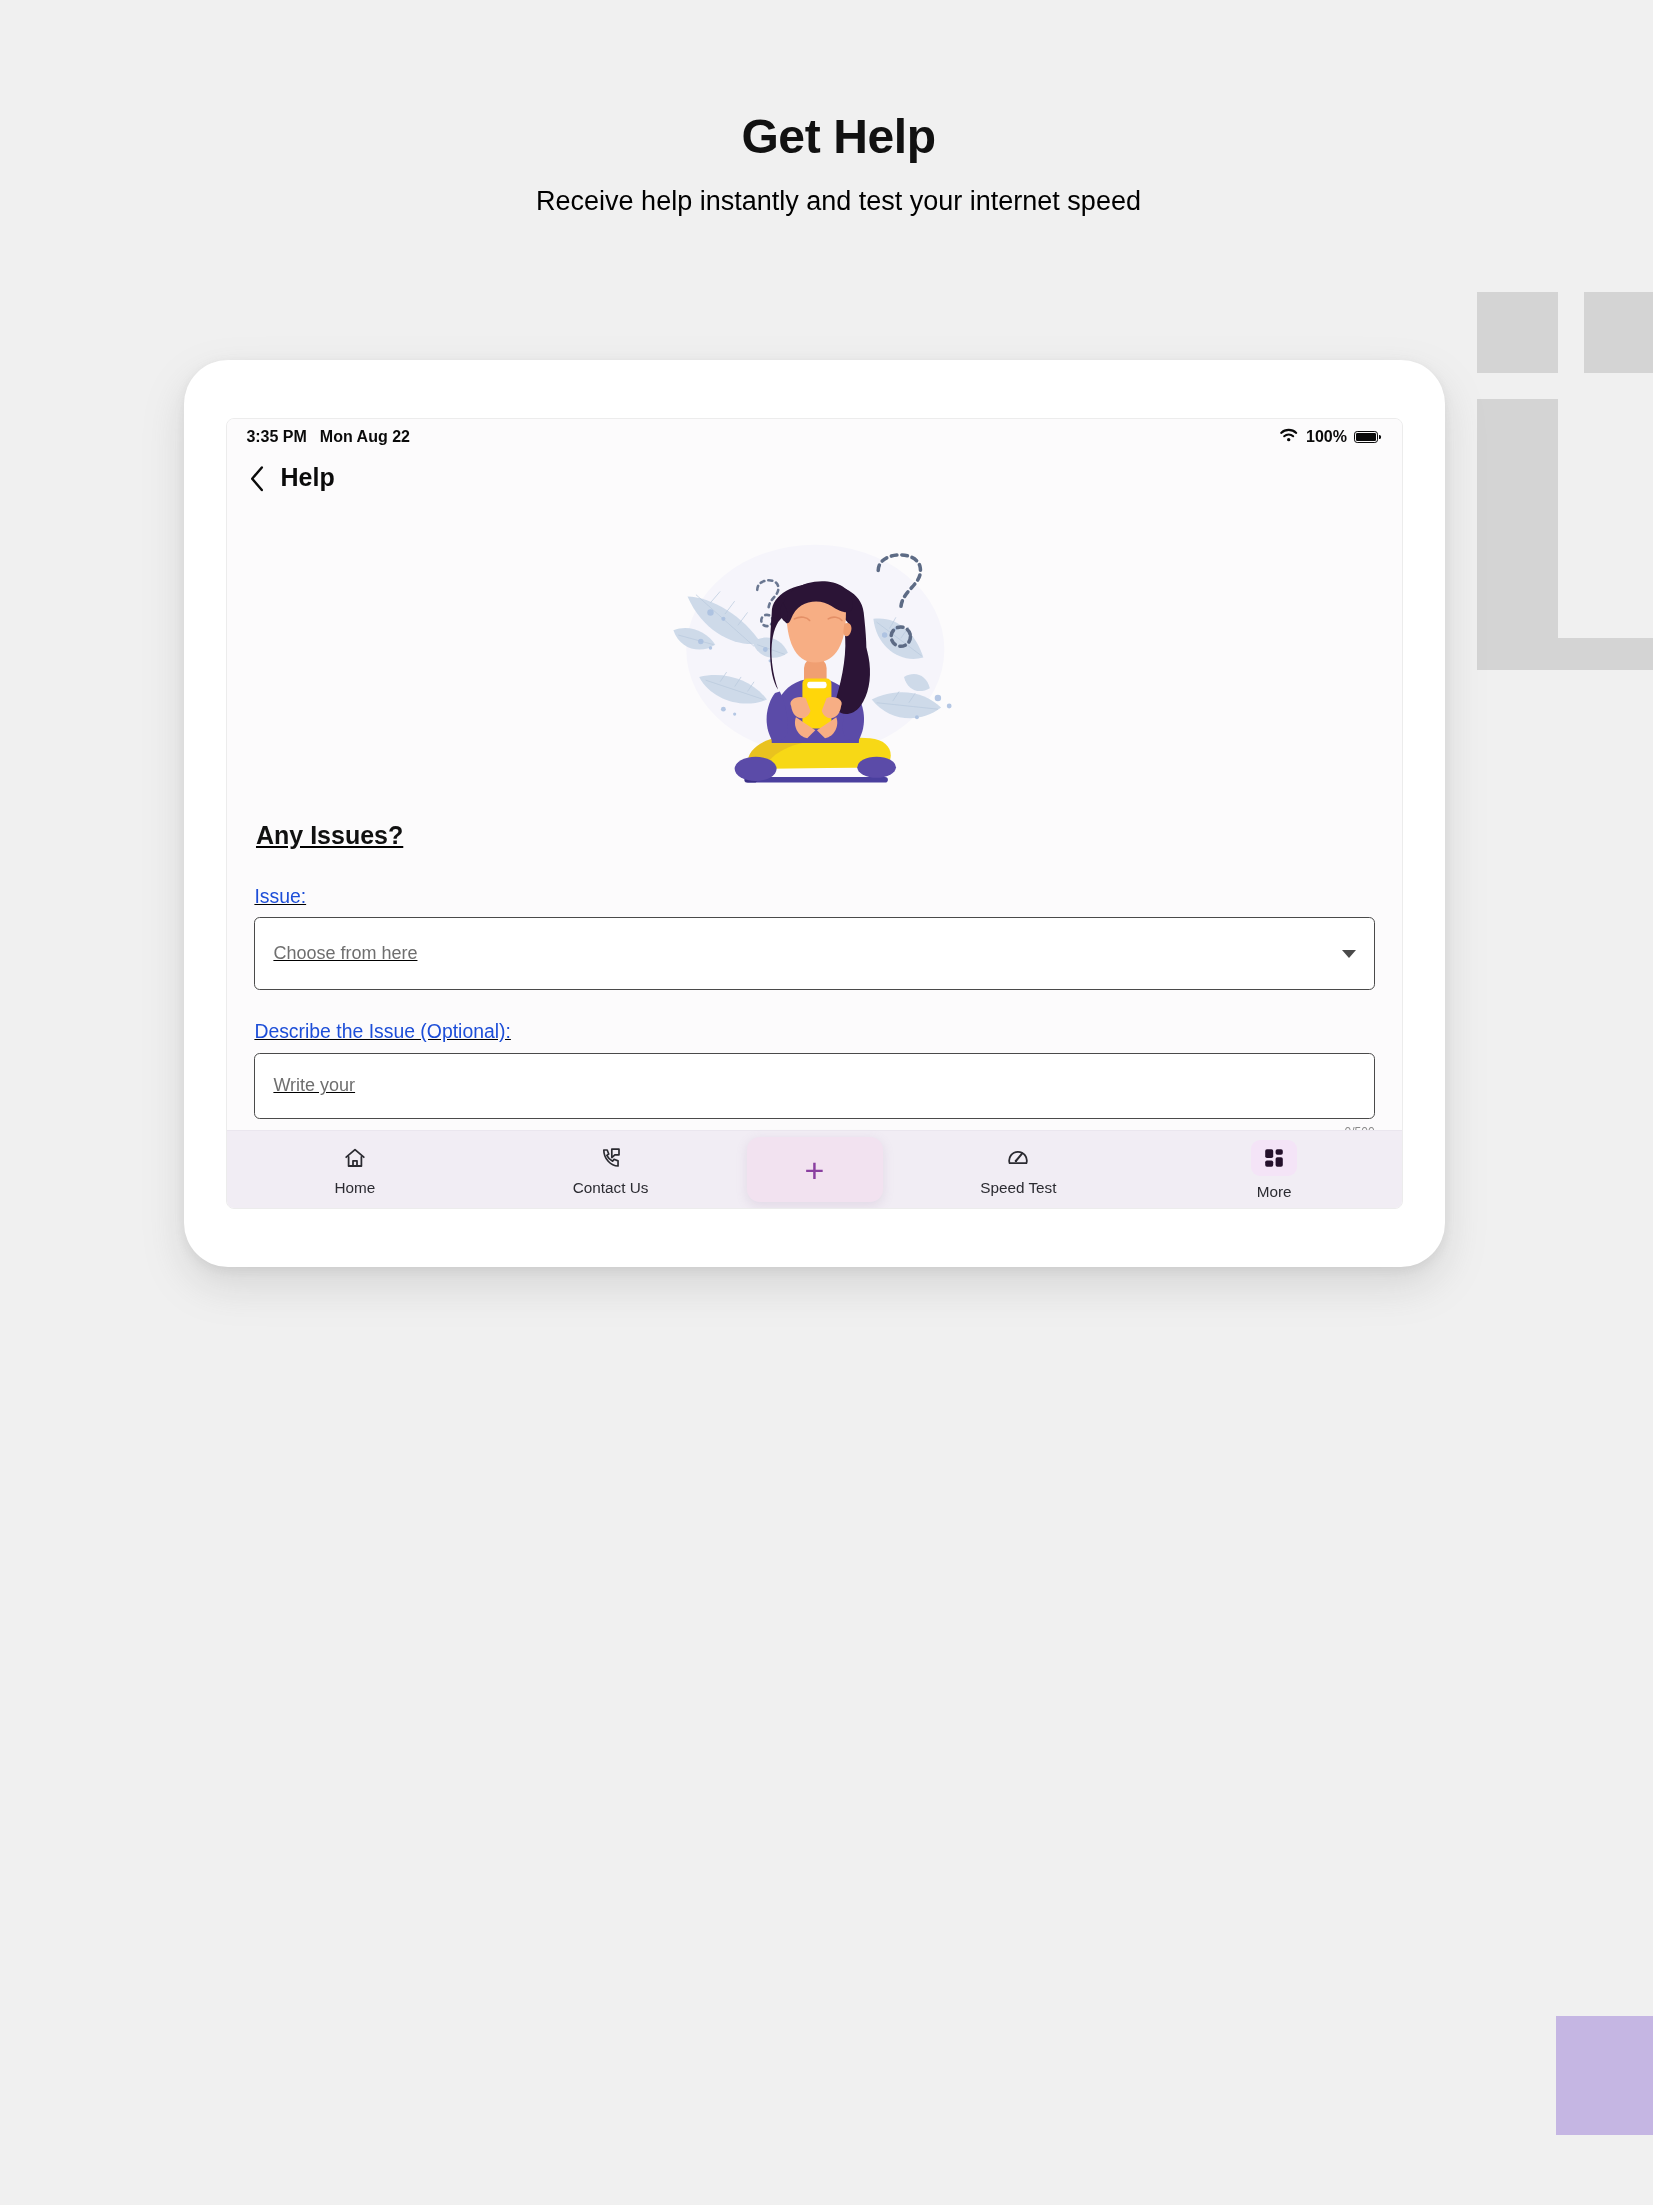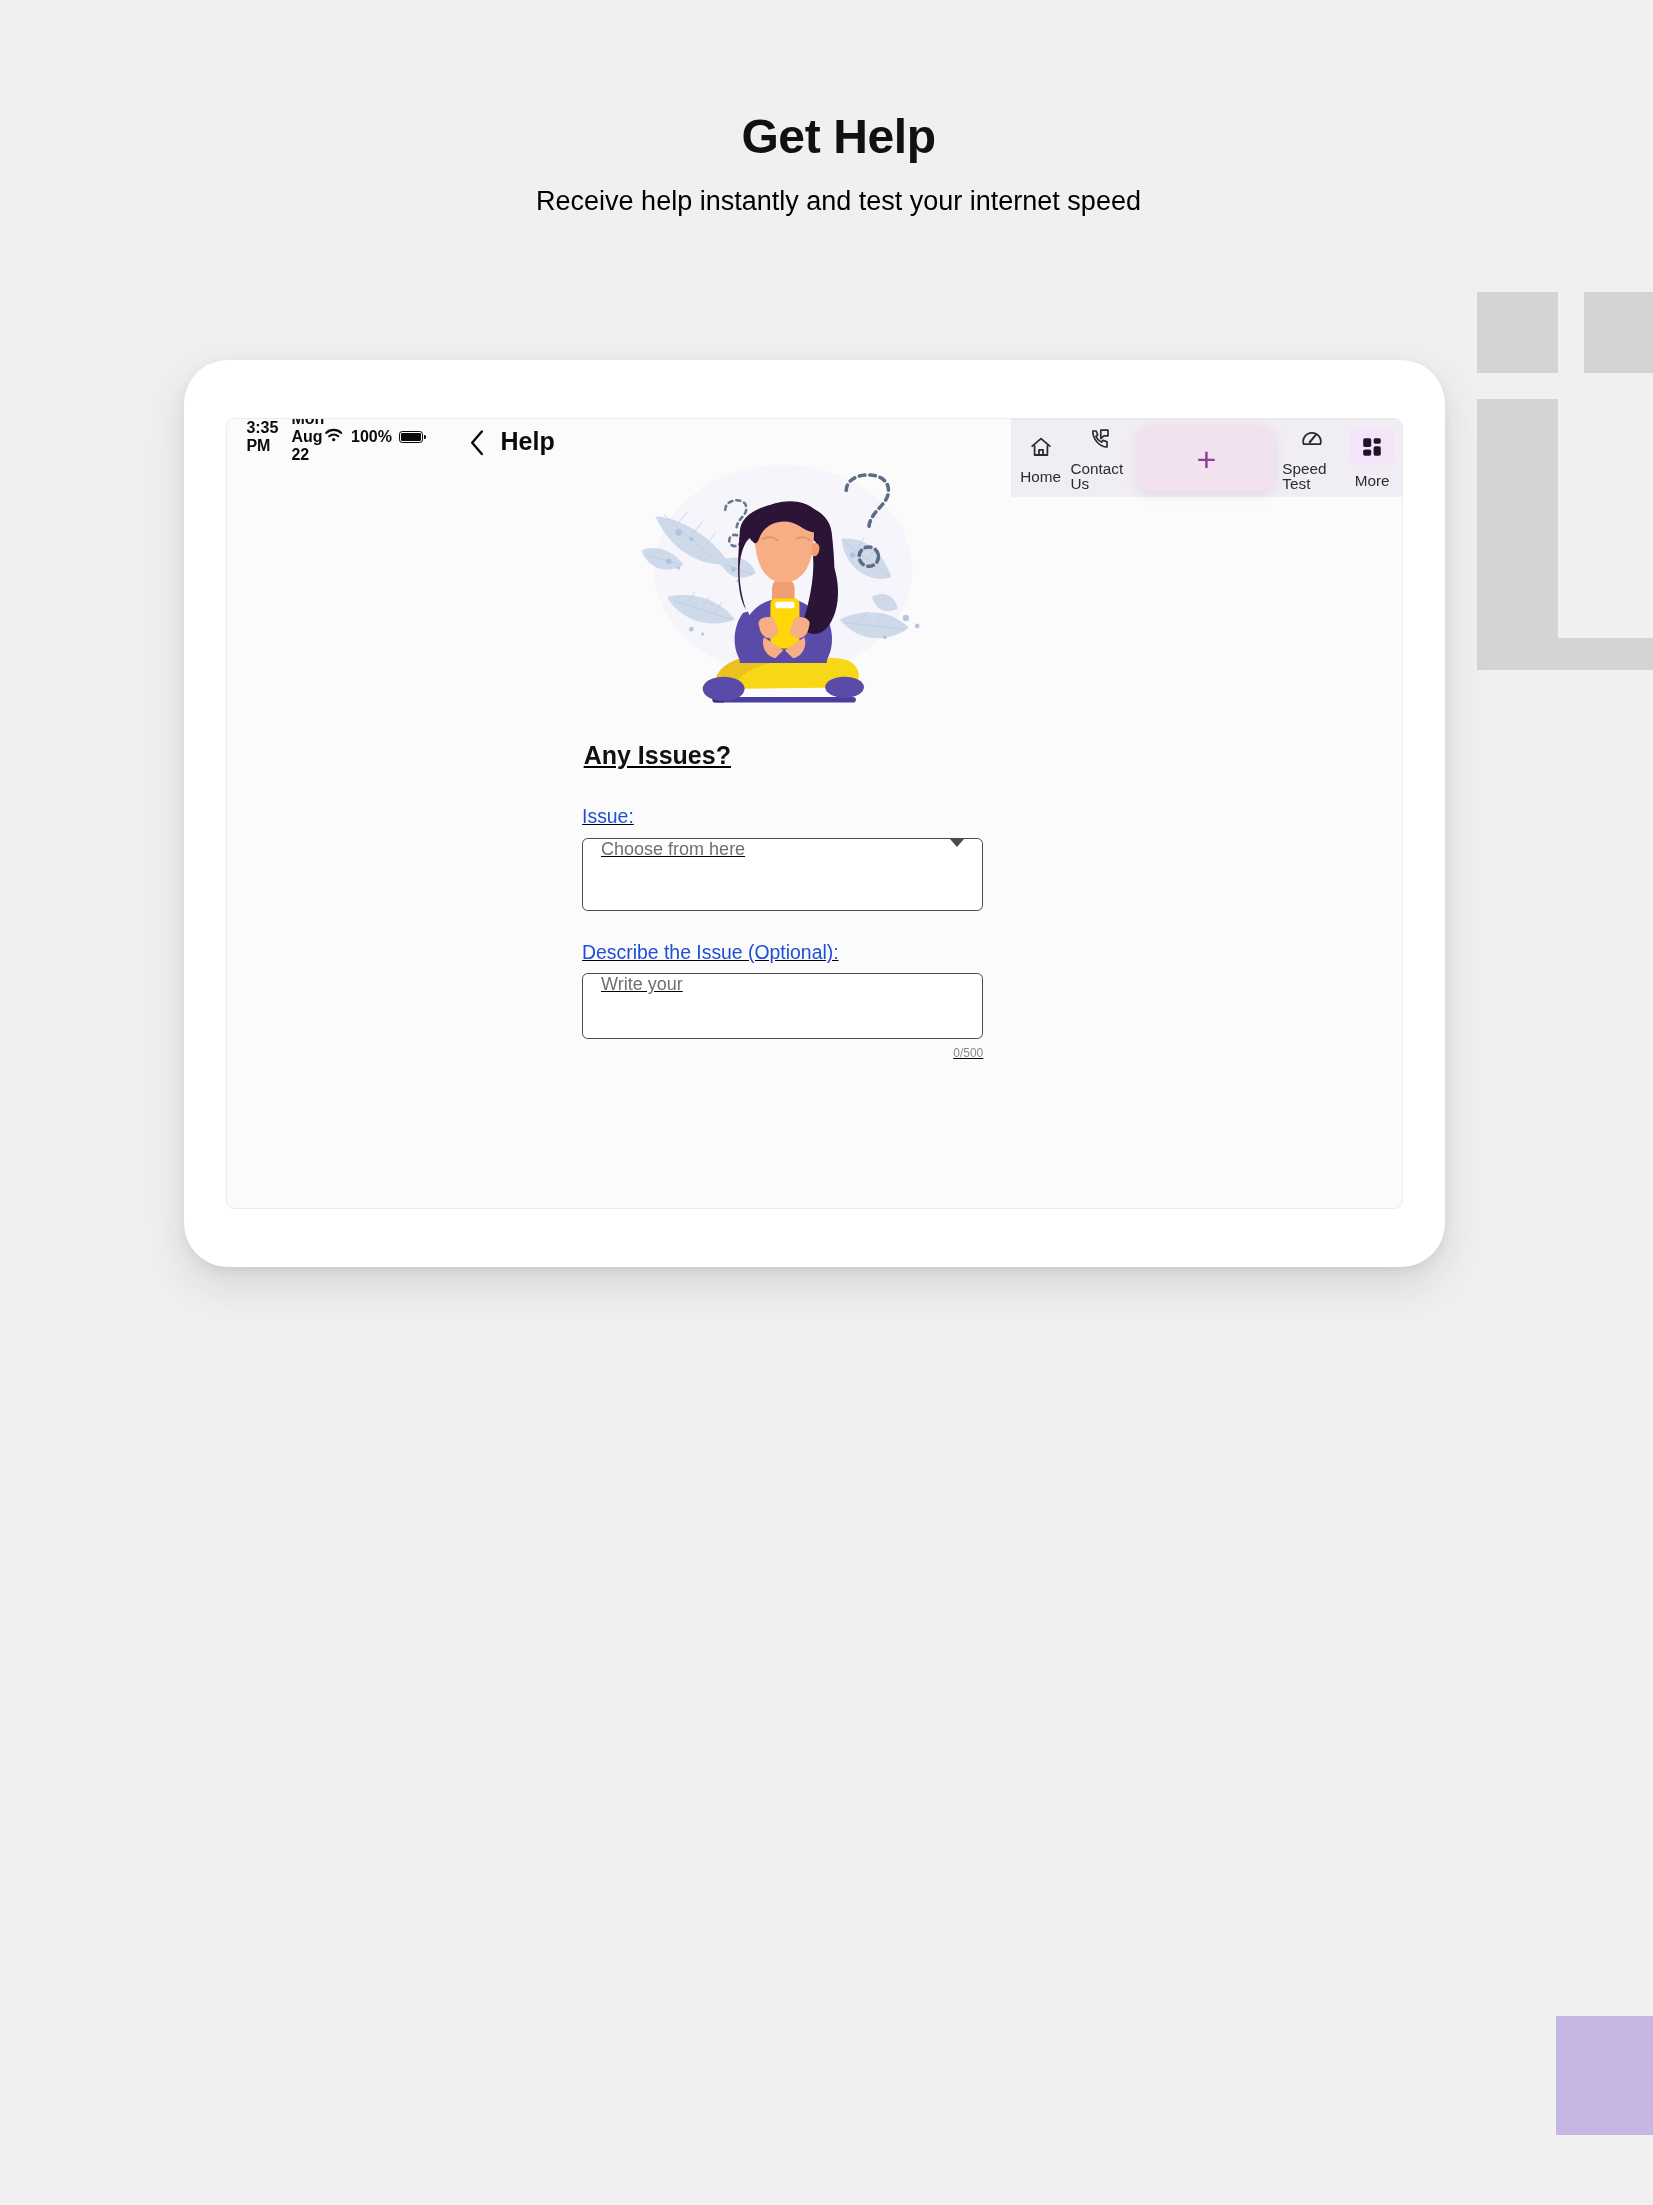--- a/index.html
+++ b/index.html
@@ -64,21 +64,21 @@
   #screen {
     position: absolute;
     left: 42px; top: 58px;
     width: 1177px; height: 791px;
     background: #fcfbfc;
     border-radius: 8px;
     border: 0.8px solid #ececec;
     overflow: hidden;
     box-sizing: border-box;
     display: flex;
-    flex-direction: row;
+    flex-direction: column;
   }
 
   
   #status-bar {
     height: 36px;
     flex: 0 0 36px;
     display: flex;
     align-items: center;
     justify-content: space-between;
     padding: 0 21px 0 19.4px;
@@ -156,20 +156,21 @@
     color: #1d4ed8;
     margin-bottom: 11.3px;
     line-height: 1;
   }
   .field-box {
     border: 0.8px solid #4a4a4a;
     border-radius: 5.7px;
     background: #ffffff;
     box-sizing: border-box;
     display: flex;
+    align-items: center;
     padding: 0 18px;
     color: #6f6f6f;
     font-size: 18px;
   }
   #issue-select {
     height: 73px;
     justify-content: space-between;
     cursor: pointer;
   }
   .caret {

